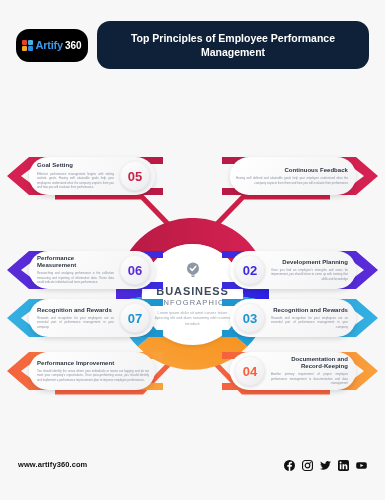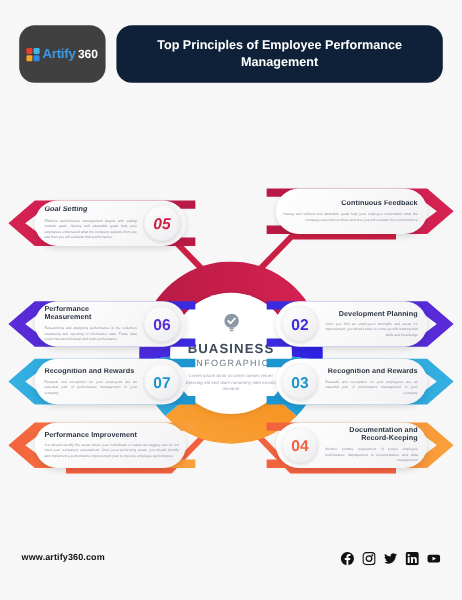--- a/index.html
+++ b/index.html
@@ -15,22 +15,22 @@
   .header {
     position: absolute;
     top: 0; left: 0;
     width: 385px; height: 90px;
     display: flex;
     align-items: center;
     gap: 9px;
     padding: 0 16px;
   }
   .logo-box {
-    width: 72px; height: 48px;
-    background: #404040;
+    width: 72px; height: 33px;
+    background: #000000;
     border-radius: 13px;
     display: flex;
     align-items: center;
     justify-content: center;
     gap: 2px;
     flex: none;
   }
   .logo-mark {
     width: 11px; height: 11px;
     position: relative;
@@ -373,21 +373,21 @@
     </svg>
     <div class="plate">
       <div class="num-badge" style="color:#f4613f;">04</div>
       <div class="card-text">
         <div class="card-title">Documentation and Record-Keeping</div>
         <div class="card-body">Another primary requirement of proper employee performance management is documentation and data management.</div>
       </div>
     </div>
   </div>
 
-  <div class="card left" style="left:5px; top:74px;font-style:italic;">
+  <div class="card left" style="left:5px; top:64px;">
     <svg class="arrow-svg" viewBox="0 0 158 44">
       <defs>
           <linearGradient id="a5" x1="1" y1="0" x2="0" y2="0">
             <stop offset="0%" stop-color="#b81a45"></stop>
             <stop offset="100%" stop-color="#d62252"></stop>
           </linearGradient>
         </defs>
       <path d="M158,3 L24,3 L2,22 L24,41 L158,41 L158,34 L32,34 L16,22 L32,10 L158,10 Z" fill="url(#a5)"></path>
     </svg>
     <div class="plate">

